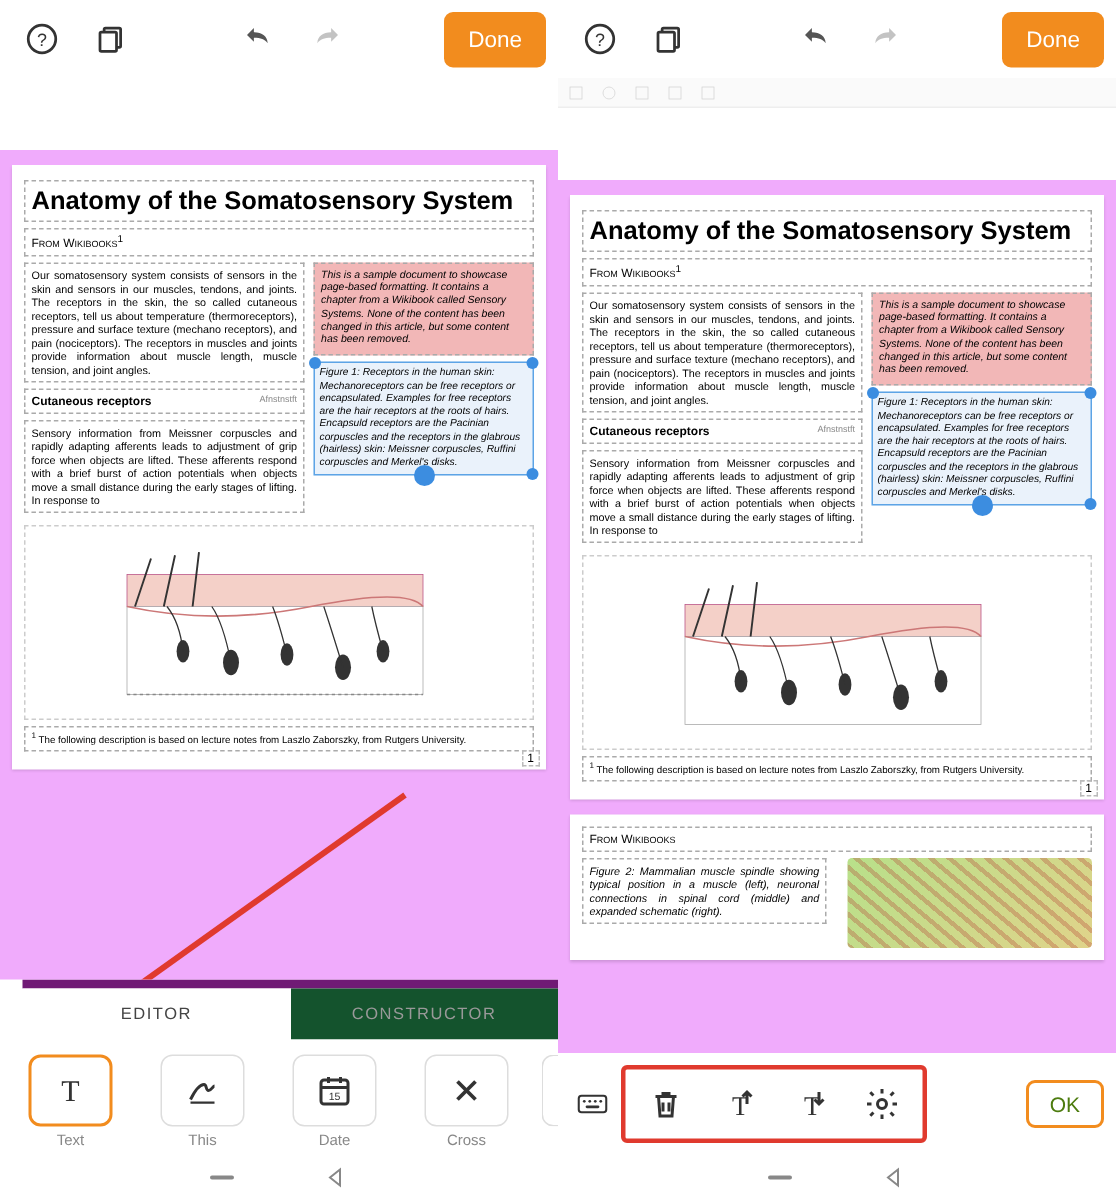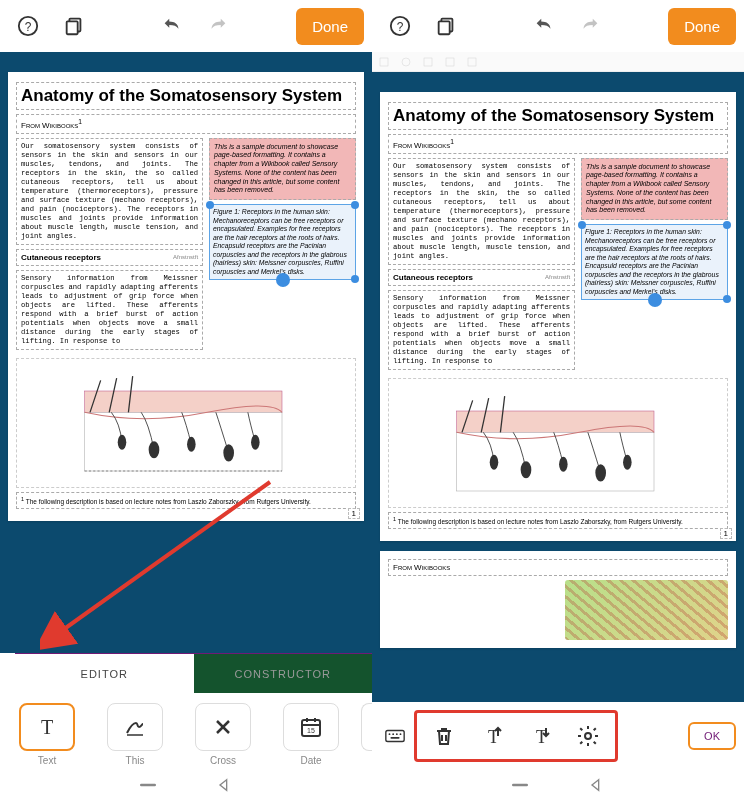--- a/index.html
+++ b/index.html
@@ -3,64 +3,64 @@
 <meta charset="utf-8">
 <style>
   * { box-sizing: border-box; margin: 0; padding: 0; }
   body { font-family: -apple-system, Helvetica, Arial, sans-serif; background: #f5f5f5; width: 744px; height: 800px; display: flex; overflow: hidden; }
   .pane { width: 372px; height: 800px; display: flex; flex-direction: column; background: #fff; position: relative; }
   .topbar { height: 52px; display: flex; align-items: center; padding: 0 8px; gap: 6px; background: #fff; }
   .icon-btn { width: 40px; height: 40px; display: flex; align-items: center; justify-content: center; border: none; background: transparent; cursor: pointer; }
   .icon-btn svg { width: 22px; height: 22px; }
   .spacer { flex: 1; }
   .done-btn { background: #f28c1e; color: #fff; border: none; border-radius: 6px; padding: 10px 16px; font-size: 15px; font-weight: 500; cursor: pointer; }
-  .doc-area { flex: 1; background: #0c4a6e; padding: 20px 8px; overflow: hidden; position: relative; }
+  .doc-area { flex: 1; background: #f0abfc; padding: 10px 8px; overflow: hidden; position: relative; margin-top: 48px; }
   .page { background: #fff; width: 100%; padding: 10px 8px 8px 8px; position: relative; box-shadow: 0 1px 2px rgba(0,0,0,.15); }
   .dsel { border: 1px dashed #aaa; padding: 3px 4px; margin-bottom: 4px; }
   .title { font-size: 17px; font-weight: 600; }
   .subtitle { font-size: 8px; font-variant: small-caps; }
   .body-col { display: flex; gap: 6px; }
   .left-col { width: 56%; }
   .right-col { width: 44%; }
-  .para { font-size: 7.2px; line-height: 1.25; text-align: justify; font-family: Liberation Mono, monospace; }
+  .para { font-size: 7.2px; line-height: 1.25; text-align: justify; }
   .h2 { font-size: 8px; font-weight: 700; margin-top: 4px; display:flex; justify-content:space-between; align-items:center;}
   .h2 .al{font-size:6px;font-weight:400;color:#888;}
   .pinkbox { background: #f2b7b7; font-size: 7px; font-style: italic; line-height: 1.25; padding: 4px; }
   .figure-caption { font-size: 6.8px; font-style: italic; line-height: 1.25; border: 1.5px solid #5da4e6; background: #eaf2fb; padding: 3px; position: relative; margin-top: 4px; }
   .handle { width: 8px; height: 8px; background: #3c8de0; border-radius: 50%; position: absolute; }
   .handle.tl { top: -4px; left: -4px; }
   .handle.tr { top: -4px; right: -4px; }
   .handle.br { bottom: -4px; right: -4px; }
   .drag-dot { width: 14px; height: 14px; background: #3c8de0; border-radius: 50%; position: absolute; bottom: -8px; left: 50%; transform: translateX(-50%); }
   .skin-diagram { border: 1px dashed #ccc; height: 130px; margin-top: 4px; position: relative; overflow:hidden;}
   .footnote { font-size: 6.5px; margin-top: 4px; }
   .page-num { position: absolute; bottom: 2px; right: 4px; font-size: 8px; border: 1px dashed #bbb; padding: 0 3px; }
   
-  .bottom-tabs { display: flex; height: 40px; border-top: 1px solid #701a75; margin-left: 15px; }
+  .bottom-tabs { display: flex; height: 40px; border-top: 6px solid #701a75; margin-left: 15px; }
   .btab { flex: 1; display: flex; align-items: center; justify-content: center; font-size: 11px; letter-spacing: 1px; color: #999; }
   .btab.active { color: #444; background: #fff; }
   .btab:not(.active) { background: #14532d; }
   .tool-row { display: flex; gap: 10px; padding: 10px 8px 4px 8px; background: #fff; }
   .tool { flex-shrink:0; width: 78px; display: flex; flex-direction: column; align-items: center; gap: 4px; }
   .tool-box { width: 56px; height: 48px; border: 1px solid #ddd; border-radius: 8px; display: flex; align-items: center; justify-content: center; background: #fff; cursor: pointer; }
   .tool-box.selected { border: 2px solid #f28c1e; }
   .tool-label { font-size: 10px; color: #888; }
   .tool svg { width: 24px; height: 24px; }
   .nav-bar { height: 30px; display:flex; align-items:center; justify-content:center; gap:60px;}
   .nav-bar svg{width:16px;height:16px;}
   
   .mini-top { height: 20px; background: #fafafa; border-bottom: 1px solid #eee; display:flex; align-items:center; padding:0 6px; gap:10px;}
   .mini-top svg{width:12px;height:12px;opacity:.4;}
   
   .page2 { background:#fff; margin-top:10px; padding:8px; box-shadow:0 1px 2px rgba(0,0,0,.15);}
   .bottom-actions { display: flex; align-items: center; padding: 8px 8px; gap: 4px; background: #fff; }
   .action-group { display: flex; gap: 14px; border: 3px solid #e03a2e; border-radius: 4px; padding: 6px 10px; }
   .action-group .ibtn { width: 34px; height: 34px; display:flex; align-items:center; justify-content:center; cursor:pointer;}
   .action-group svg { width: 24px; height: 24px; }
-  .ok-btn { border: 2px solid #f28c1e; color: #701a75; background: #fff; border-radius: 6px; padding: 6px 14px; font-size: 11px; font-weight: 500; margin-left: auto; cursor:pointer;}
+  .ok-btn { border: 2px solid #f28c1e; color: #4d7c0f; background: #fff; border-radius: 6px; padding: 6px 14px; font-size: 14px; font-weight: 500; margin-left: auto; cursor:pointer;}
   .kbd-icon { width:30px; display:flex; align-items:center; justify-content:center; }
   
   .red-arrow { position: absolute; pointer-events: none; }
   .muscle-thumb { width: 48%; height: 60px; float:right; background: linear-gradient(135deg,#b8e08a,#e0d38a); border-radius:3px; position:relative; overflow:hidden;}
   .muscle-thumb::before{content:"";position:absolute;inset:0;background:repeating-linear-gradient(40deg,rgba(180,60,50,.3) 0 3px,transparent 3px 8px);}
 </style>
 </head>
 <body>
 
 <div class="pane">
@@ -171,37 +171,37 @@
           <svg viewBox="0 0 24 24">
             <path d="M4 18c3-6 6-10 9-10 2 0 1 4 3 4s3-3 4-3" stroke="#333" stroke-width="2" fill="none"></path>
             <line x1="4" y1="20" x2="20" y2="20" stroke="#333" stroke-width="1.5"></line>
           </svg>
         </div>
       <div class="tool-label">This</div>
     </div>
     <div class="tool">
       <div class="tool-box">
           <svg viewBox="0 0 24 24">
-            <line x1="6" y1="6" x2="18" y2="18" stroke="#333" stroke-width="2.5"></line>
-            <line x1="18" y1="6" x2="6" y2="18" stroke="#333" stroke-width="2.5"></line>
-          </svg>
-        </div>
-      <div class="tool-label">Cross</div>
-    </div>
-    <div class="tool">
-      <div class="tool-box">
-          <svg viewBox="0 0 24 24">
             <rect x="3" y="5" width="18" height="16" rx="2" fill="none" stroke="#333" stroke-width="2"></rect>
             <line x1="3" y1="10" x2="21" y2="10" stroke="#333" stroke-width="2"></line>
             <line x1="8" y1="3" x2="8" y2="7" stroke="#333" stroke-width="2"></line>
             <line x1="16" y1="3" x2="16" y2="7" stroke="#333" stroke-width="2"></line>
             <text x="12" y="18" text-anchor="middle" font-size="7" fill="#333">15</text>
           </svg>
         </div>
       <div class="tool-label">Date</div>
+    </div>
+    <div class="tool">
+      <div class="tool-box">
+          <svg viewBox="0 0 24 24">
+            <line x1="6" y1="6" x2="18" y2="18" stroke="#333" stroke-width="2.5"></line>
+            <line x1="18" y1="6" x2="6" y2="18" stroke="#333" stroke-width="2.5"></line>
+          </svg>
+        </div>
+      <div class="tool-label">Cross</div>
     </div>
     <div class="tool" style="width:20px;">
       <div class="tool-box" style="width:18px;border-right:none;border-radius:8px 0 0 8px;"></div>
     </div>
   </div>
   <div class="nav-bar">
     <svg viewBox="0 0 24 8" width="40" height="8">
         <rect x="0" y="2" width="24" height="4" rx="2" fill="#888"></rect>
       </svg>
     <svg viewBox="0 0 24 24">
@@ -303,20 +303,21 @@
         </svg>
       </div>
       <div class="dsel footnote"><sup>1</sup> <span>The following description is based on lecture notes from Laszlo Zaborszky, from Rutgers University.</span></div>
       <div class="page-num">1</div>
     </div>
 
     <div class="page2">
       <div class="dsel subtitle" style="margin-bottom:4px;">From Wikibooks</div>
       <div style="overflow:hidden;">
         <div class="muscle-thumb"></div>
+        <div class="dsel para" style="width:48%; font-style:italic;">Figure 2: Mammalian muscle spindle showing typical position in a muscle (left), neuronal connections in spinal cord (middle) and expanded schematic (right).</div>
       </div>
     </div>
   </div>
 
   <div class="bottom-actions">
     <div class="kbd-icon">
       <svg viewBox="0 0 24 24" width="22" height="22">
           <rect x="2" y="6" width="20" height="12" rx="2" fill="none" stroke="#333" stroke-width="1.5"></rect>
           <line x1="6" y1="10" x2="6" y2="10" stroke="#333" stroke-width="2" stroke-linecap="round"></line>
           <line x1="10" y1="10" x2="10" y2="10" stroke="#333" stroke-width="2" stroke-linecap="round"></line>

